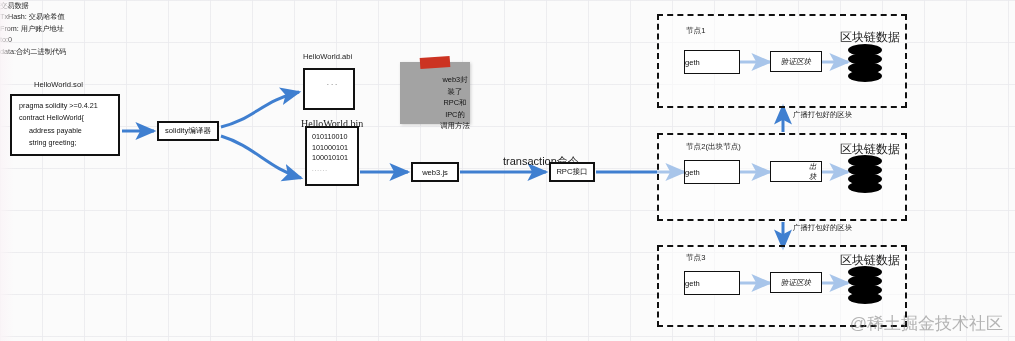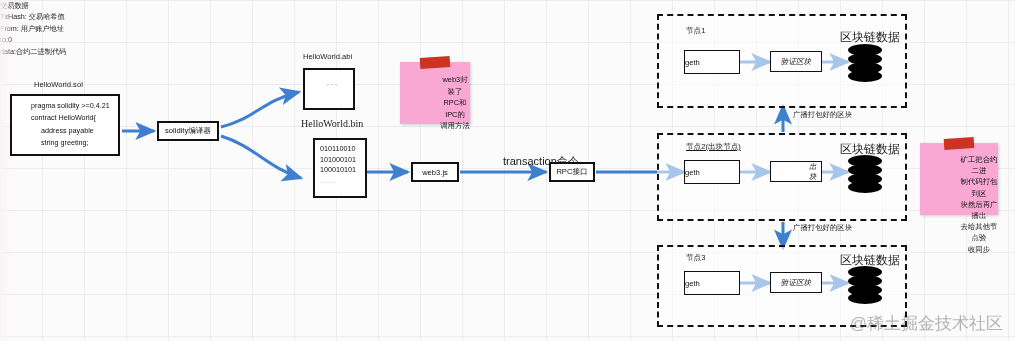--- a/index.html
+++ b/index.html
@@ -47,21 +47,21 @@
     color: #1a1a1a;
     white-space: nowrap;
   }
 
   
   #src-box {
     left: 10px; top: 94px;
     width: 110px; height: 62px;
     border-width: 2px;
     display: block;
-    padding: 4px 19px;
+    padding: 4px 7px;
     font-size: 7.2px;
     line-height: 12.4px;
     text-align: left;
   }
   #src-box .ln { white-space: nowrap; }
   #src-box .ind { padding-left: 10px; }
   #src-title {
     left: 34px; top: 80px;
     font-size: 7.6px;
   }
@@ -81,35 +81,34 @@
     display: block;
     padding: 8px 0 0 8px;
     font-size: 8px;
     letter-spacing: 2px;
     color: #555;
   }
 
   
   #bin-title { left: 301px; top: 118px; font-size: 10px; font-family: Liberation Serif, serif; }
   #bin-box {
-    left: 305px; top: 138px;
+    left: 305px; top: 126px;
     width: 54px; height: 60px;
     display: block;
     padding: 4px 4px 0 5px;
     font-size: 7.2px;
     line-height: 10.5px;
     text-align: left;
-    margin-left: 8px;
   }
   #bin-box .dots { font-size: 6px; letter-spacing: 1px; color:#666; }
 
   
   .sticky {
     position: absolute;
-    background: #f9a8d4;
+    background: #a3a3a3;
     box-shadow: 1px 1px 3px rgba(0,0,0,0.18);
     color: #111;
     text-align: center;
     box-sizing: border-box;
     padding-left: 40px;
   }
   .sticky .tape {
     position: absolute;
     left: 50%;
     transform: translateX(-50%) rotate(-4deg);
@@ -325,21 +324,21 @@
   <div class="db" style="left:848px; top:44px;">
     <div class="disc d0"></div>
       <div class="disc d1"></div>
       <div class="disc d2"></div>
       <div class="disc d3"></div>
   </div>
 
   <div class="bc-label" style="left:793px; top:110px;">广播打包好的区块</div>
 
   <div class="node" id="node2"></div>
-  <div class="node-title" style="left:686px; top:142px;text-decoration:underline;">节点2(出块节点)</div>
+  <div class="node-title" style="left:686px; top:142px;">节点2(出块节点)</div>
   <div class="geth-box" style="left:684px; top:160px; width:56px; height:24px;">geth</div>
   <div class="act-box" style="left:770px; top:161px; width:52px; height:21px;padding-left:38px;">出块</div>
   <div class="db-label" style="left:840px; top:141px;">区块链数据</div>
   <div class="db" style="left:848px; top:155px;">
     <div class="disc d0"></div>
       <div class="disc d1"></div>
       <div class="disc d2"></div>
       <div class="disc d3"></div>
   </div>
 
@@ -350,24 +349,16 @@
   <div class="geth-box" style="left:684px; top:271px; width:56px; height:24px;">geth</div>
   <div class="act-box" style="left:770px; top:272px; width:52px; height:21px;">验证区块</div>
   <div class="db-label" style="left:840px; top:252px;">区块链数据</div>
   <div class="db" style="left:848px; top:266px;">
     <div class="disc d0"></div>
       <div class="disc d1"></div>
       <div class="disc d2"></div>
       <div class="disc d3"></div>
   </div>
 
-  <div class="sticky" id="note-miner">
-    <div class="tape"></div>
-    <div>矿工把合约二进</div>
-    <div>制代码打包到区</div>
-    <div>块然后再广播出</div>
-    <div>去给其他节点验</div>
-    <div>收同步</div>
-  </div>
 
   <div id="watermark">@稀土掘金技术社区</div>
 
 </div>
 
 </body></html>

